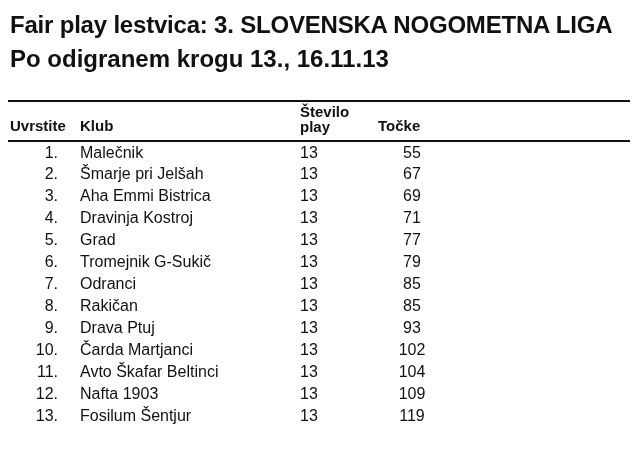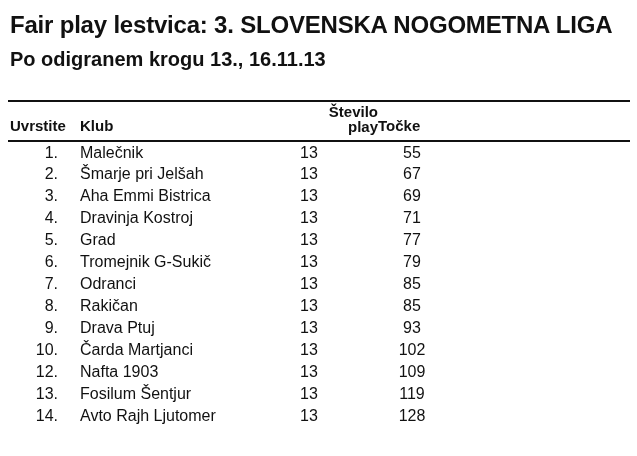--- a/index.html
+++ b/index.html
@@ -19,21 +19,21 @@
   .title {
     margin: 0 0 0 10px;
     font-size: 24px;
     line-height: 26px;
     font-weight: bold;
     white-space: nowrap;
     letter-spacing: -0.2px;
   }
   .subtitle {
     margin: 10px 0 0 10px;
-    font-size: 20px;
+    font-size: 24px;
     line-height: 22px;
     font-weight: bold;
     white-space: nowrap;
   }
   table.fairplay {
     border-collapse: collapse;
     table-layout: fixed;
     width: 622px;
     margin: 30px 0 0 8px;
   }
@@ -49,21 +49,21 @@
     height: 40px;
     box-sizing: border-box;
     vertical-align: bottom;
     padding: 0 0 6px 0;
     font-size: 15px;
     font-weight: bold;
     color: #111111;
   }
   thead th.h-rank { text-align: left; padding-left: 2px; }
   thead th.h-club { text-align: left; padding-left: 12px; }
-  thead th.h-matches { text-align: right; line-height: 15px; }
+  thead th.h-matches { text-align: left; line-height: 15px; }
   thead th.h-points { text-align: left; }
 
   tbody td {
     height: 22px;
     box-sizing: border-box;
     padding: 0;
     font-size: 16px;
     vertical-align: middle;
     white-space: nowrap;
   }
@@ -160,34 +160,34 @@
     <td class="d-filler"></td>
   </tr>
       <tr>
     <td class="d-rank">10.</td>
     <td class="d-club">Čarda Martjanci</td>
     <td class="d-matches">13</td>
     <td class="d-points">102</td>
     <td class="d-filler"></td>
   </tr>
       <tr>
+    <td class="d-rank">11.</td>
+    <td class="d-club">Avto Škafar Beltinci</td>
+    <td class="d-matches">13</td>
+    <td class="d-points">104</td>
+    <td class="d-filler"></td>
+  </tr>
+      <tr>
     <td class="d-rank">12.</td>
     <td class="d-club">Nafta 1903</td>
     <td class="d-matches">13</td>
     <td class="d-points">109</td>
     <td class="d-filler"></td>
   </tr>
       <tr>
     <td class="d-rank">13.</td>
     <td class="d-club">Fosilum Šentjur</td>
     <td class="d-matches">13</td>
     <td class="d-points">119</td>
     <td class="d-filler"></td>
   </tr>
-      <tr>
-    <td class="d-rank">14.</td>
-    <td class="d-club">Avto Rajh Ljutomer</td>
-    <td class="d-matches">13</td>
-    <td class="d-points">128</td>
-    <td class="d-filler"></td>
-  </tr>
     </tbody>
 </table>
 
 </body></html>

